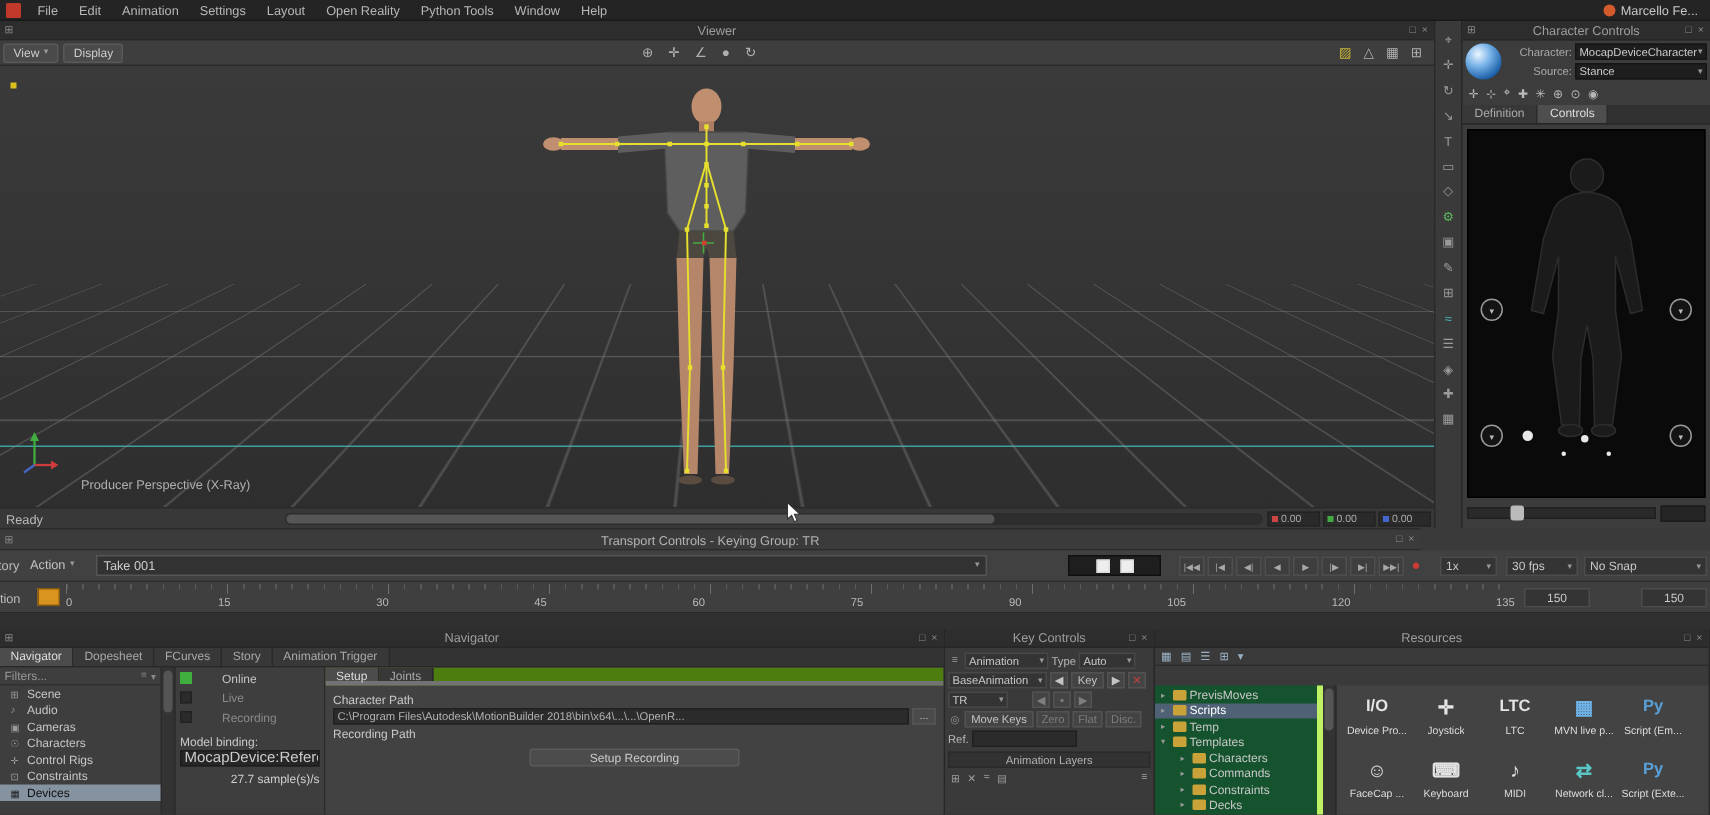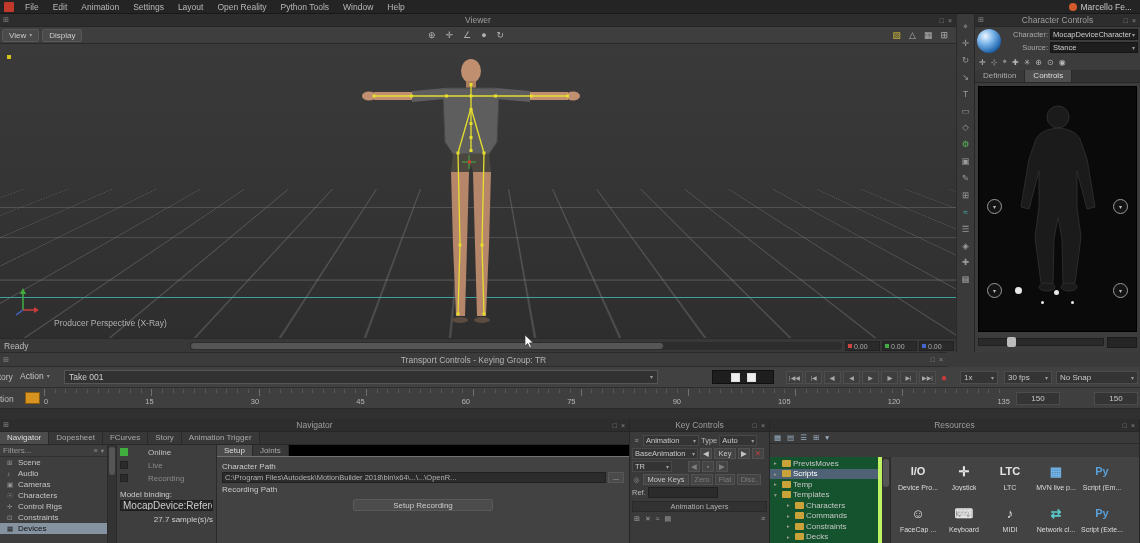--- a/index.html
+++ b/index.html
@@ -120,21 +120,21 @@
 .vthumb{position:absolute;left:1px;top:2px;width:6px;height:28px;background:#555;border-radius:3px}
 .nav-device{width:100px;background:#3e3e3e;border-right:1px solid #2a2a2a;padding:3px;font-size:8px;flex:none}
 .dev-row{display:flex;align-items:flex-start;gap:20px;height:13px}
 .led{width:8px;height:8px;background:#3fae3f;flex:none}
 .chk{width:8px;height:8px;background:#2b2b2b;border:1px solid #222;flex:none}
 .dev-dim{color:#8a8a8a}
 .mb-label{margin-top:3px;color:#c9c9c9}
 .mb-select{margin-top:1px;height:11px;background:#262626;border:1px solid #1d1d1d;font-size:10px;color:#ccc;display:flex;align-items:center;padding:0 2px;overflow:hidden;white-space:nowrap}
 .sample{margin-top:4px;text-align:right;color:#cfcfcf}
 .nav-setup{flex:1;background:#424242;position:relative;overflow:hidden}
-.setup-tabs{display:flex;height:12px;background:#000000;border-bottom:1px solid #737373}
+.setup-tabs{display:flex;height:12px;background:#4d7c0f;border-bottom:3px solid #737373}
 .setup-body{padding:3px 5px 0 5px;font-size:8px}
 .path-label{color:#c9c9c9;margin-top:2px}
 .path-row{display:flex;gap:2px;margin-top:1px;align-items:center}
 .path-field{flex:1;height:11px;background:#2b2b2b;border:1px solid #202020;color:#b2b2b2;font-size:7.5px;display:flex;align-items:center;padding:0 2px;overflow:hidden;white-space:nowrap}
 .dots-btn{width:16px;height:11px;background:#4a4a4a;border:1px solid #565656;color:#ccc;font-size:7px;display:flex;align-items:center;justify-content:center;flex:none}
 .setup-rec-btn{margin:5px auto 0;width:140px;height:12px;background:#4c4c4c;border:1px solid #5a5a5a;border-radius:2px;color:#ccc;font-size:8px;display:flex;align-items:center;justify-content:center}
 
 
 .key-content{padding:2px;font-size:7.5px}
 .krow{display:flex;align-items:center;gap:2px;height:13px}

